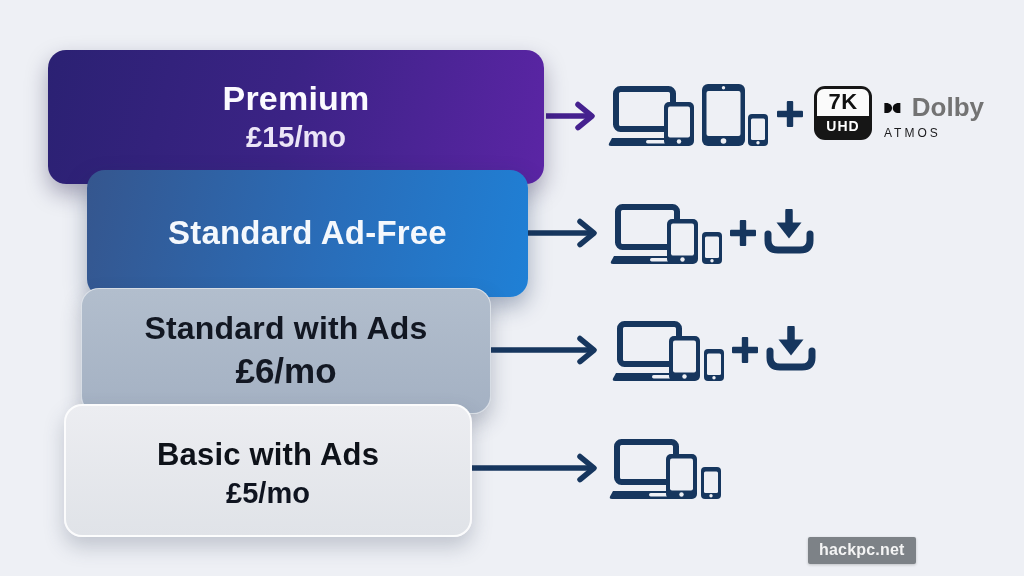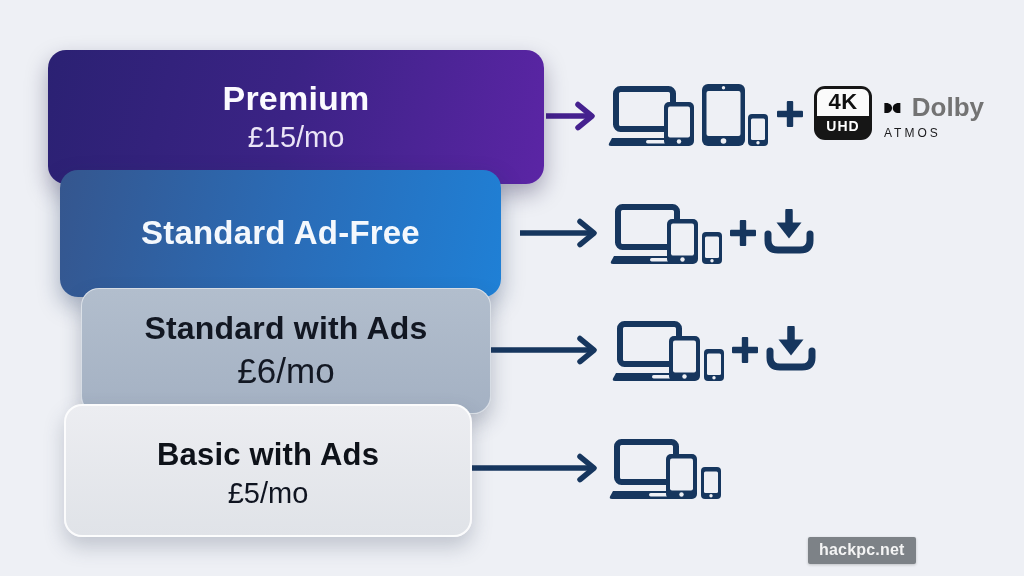--- a/index.html
+++ b/index.html
@@ -8,32 +8,32 @@
     position:relative; width:1024px; height:576px; overflow:hidden;
     background:#eef0f5;
   }
   .abs{position:absolute;}
   .card{
     border-radius:18px;
     display:flex; flex-direction:column; align-items:center; justify-content:center;
     text-align:center;
   }
   .card .plan-title{font-weight:700; line-height:1.12; letter-spacing:.2px;}
-  .card .plan-price{font-weight:400; line-height:1.15; margin-top:4px;}
+  .card .plan-price{font-weight:700; line-height:1.15; margin-top:4px;}
 
   .card-premium{
     left:48px; top:50px; width:496px; height:134px; z-index:1;
     background:linear-gradient(102deg,#2b2173 0%, #3b2385 48%, #5b25a5 100%);
     box-shadow:0 10px 22px rgba(28,22,70,.35);
   }
   .card-premium .plan-title{font-size:34px; color:#fbfaff;}
   .card-premium .plan-price{font-size:29px; color:#ebe5f7;}
 
   .card-standard-adfree{
-    left:60px; top:170px; width:441px; height:127px; z-index:2;
+    left:87px; top:170px; width:441px; height:127px; z-index:2;
     background:linear-gradient(102deg,#35568e 0%, #2a6cb7 52%, #1f80d6 100%);
     box-shadow:0 10px 22px rgba(22,45,85,.35);
   }
   .card-standard-adfree .plan-title{font-size:33px; color:#f4f8fd;}
 
   .card-standard-ads{
     left:81px; top:288px; width:408px; height:124px; z-index:3;
     background:linear-gradient(180deg,#b2becd 0%, #a4b1c3 100%);
     border:1px solid rgba(255,255,255,.55);
     box-shadow:0 10px 20px rgba(45,58,85,.30);
@@ -132,21 +132,21 @@
       <circle cx="10" cy="28.8" r="1.7" fill="#eef0f5"></circle>
     </g>
   </svg>
 
   <svg class="abs" style="left:776px; top:100px;" width="28" height="28" viewBox="0 0 28 28">
     <rect x="10.8" y="1" width="6.4" height="26" rx="1" fill="#16365e"></rect>
     <rect x="1" y="10.8" width="26" height="6.4" rx="1" fill="#16365e"></rect>
   </svg>
 
   <div class="abs uhd-badge">
-    <div class="uhd-top">4K</div>
+    <div class="uhd-top">7K</div>
     <div class="uhd-bottom">UHD</div>
   </div>
 
   <div class="abs dolby">
     <div class="dolby-row">
       <svg width="38" height="26" viewBox="0 0 46 30">
         <path d="M1,1 H6 C16.5,1 22,7.5 22,15 C22,22.5 16.5,29 6,29 H1 Z" fill="#0c0c0e"></path>
         <path d="M45,1 H40 C29.5,1 24,7.5 24,15 C24,22.5 29.5,29 40,29 H45 Z" fill="#0c0c0e"></path>
       </svg>
       <span class="dolby-name">Dolby</span>

